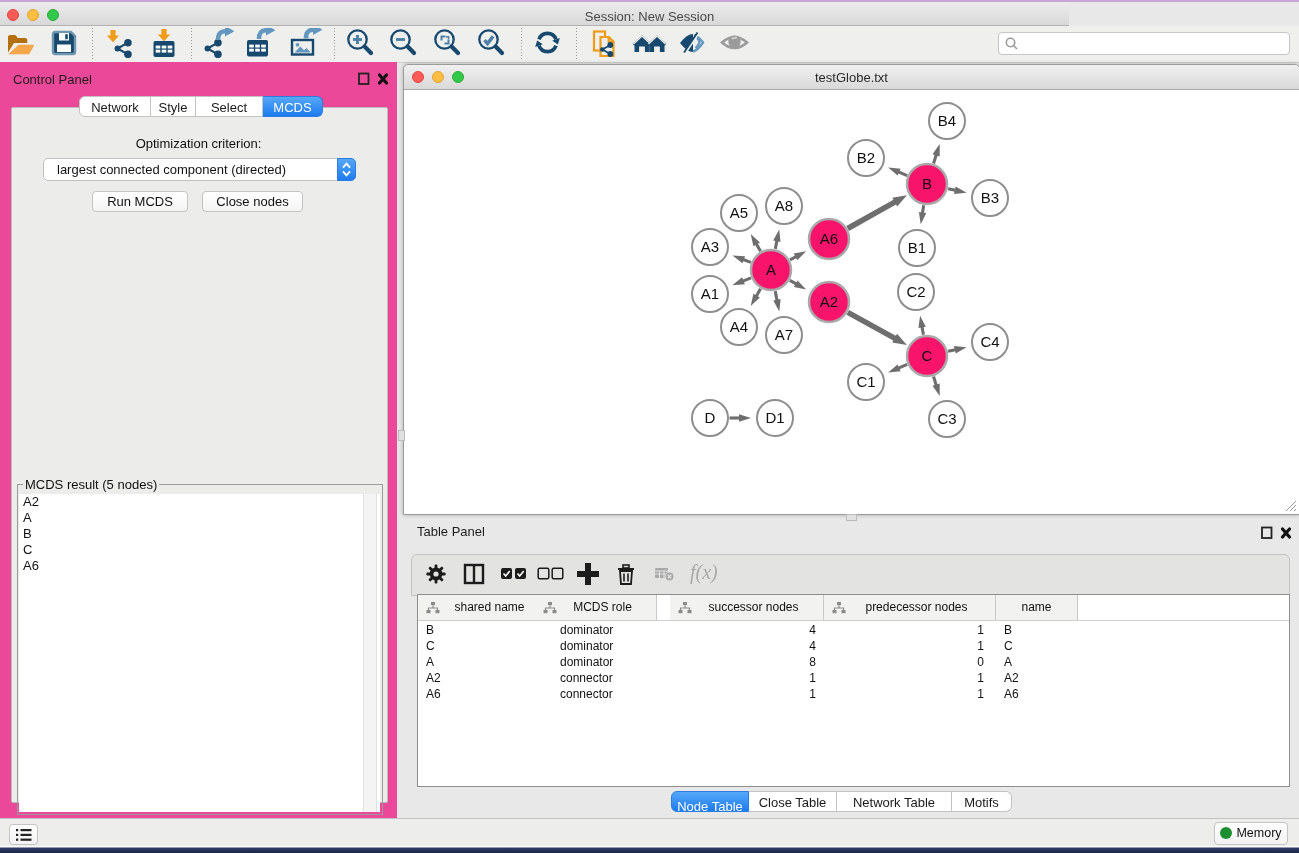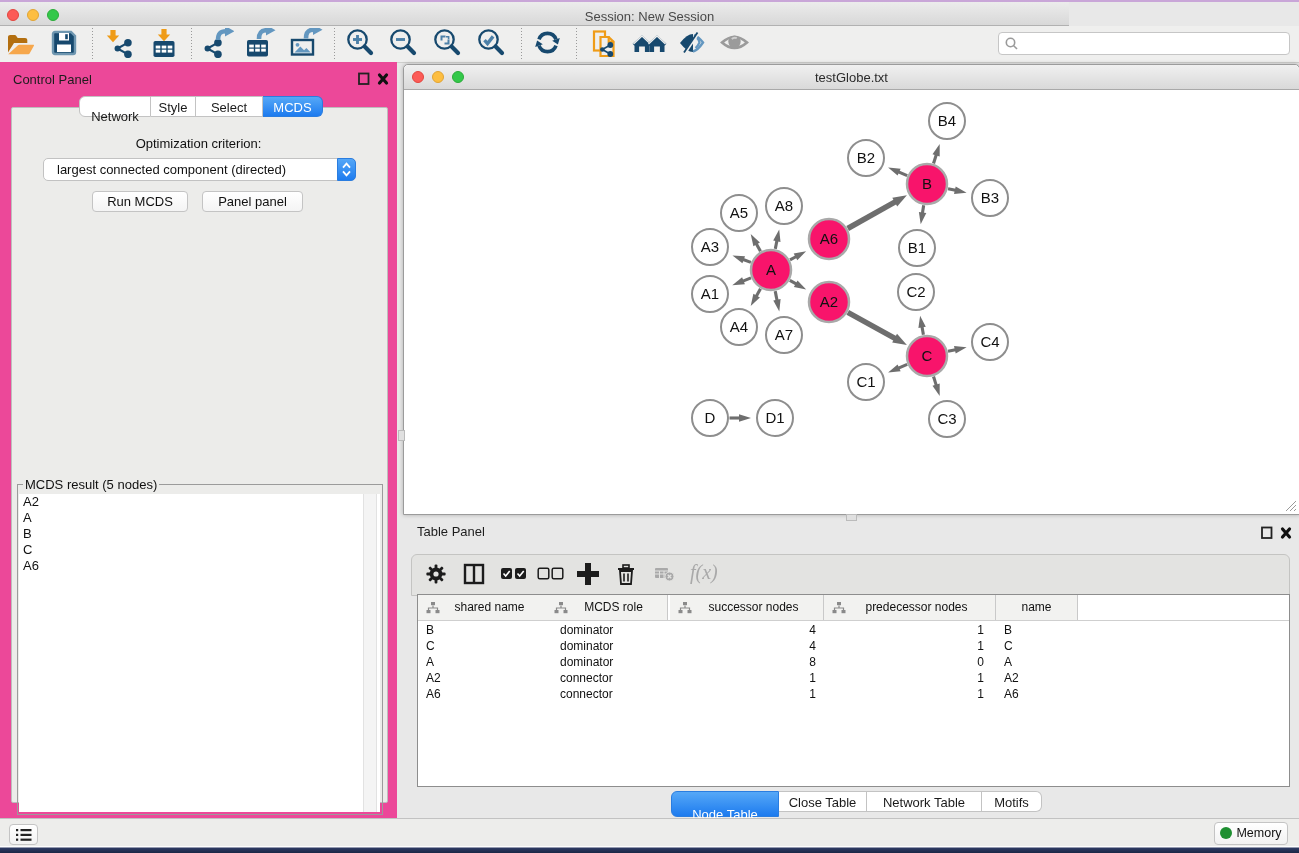--- a/index.html
+++ b/index.html
@@ -239,37 +239,37 @@
 </div>
 
 <div class="abs" id="cpanel">
  <div class="abs" id="cpTitle">Control Panel</div>
  <svg class="abs" style="left:355px;top:10px;" width="36" height="14" viewBox="0 0 36 14">
    <rect x="4" y="1.5" width="9.5" height="10.5" fill="none" stroke="#222" stroke-width="1.8"></rect>
    <path d="M24.5 3 l7 8 M31.5 3 l-7 8" stroke="#111" stroke-width="3.2" stroke-linecap="round"></path>
  </svg>
  <div class="abs" id="cpBox"></div>
  <div class="tabbar" style="left:79px;top:34px;">
-  <div class="tab first" style="width:72px;padding:9px;">Network</div>
+  <div class="tab first" style="width:72px;padding:0;">Network</div>
   <div class="tab" style="width:45px;padding:0;">Style</div>
   <div class="tab" style="width:67px;padding:0;">Select</div>
   <div class="tab last sel" style="width:60px;padding:0;">MCDS</div>
  </div>
  <div class="abs" id="combo">
       <span id="comboTxt">largest connected component (directed)</span>
    <div id="comboBtn">
         <svg width="17" height="21" viewBox="0 0 17 21">
     <path d="M5 8.6 l3.5-4 3.5 4" fill="none" stroke="#fff" stroke-width="1.8"></path>
     <path d="M5 12.4 l3.5 4 3.5-4" fill="none" stroke="#fff" stroke-width="1.8"></path>
         </svg>
       </div>
  </div>
  <div class="abs" id="optLabel">Optimization criterion:</div>
  <div class="btn" style="left:92px;top:129px;width:94px;">Run MCDS</div>
- <div class="btn" style="left:202px;top:129px;width:99px;">Panel panel</div>
+ <div class="btn" style="left:202px;top:129px;width:99px;">Close nodes</div>
  <div class="abs" id="fieldset">
    <div id="legend">MCDS result (5 nodes)</div>
    <div id="mlist">
      <div id="mscroll"></div>
      <div class="mitem">A2</div>
         <div class="mitem">A</div>
         <div class="mitem">B</div>
      <div class="mitem">C</div>
         <div class="mitem">A6</div>
    </div>
@@ -444,21 +444,21 @@
       </svg>
     </div>
   </div>
 <div class="abs" id="ttable">
  <div class="hcell" style="left:0;width:129px;"><svg class="hIcon" width="14" height="13" viewBox="0 0 14 13">
         <rect x="5" y="1" width="4" height="3.2" fill="#8a8a8a"></rect>
         <path d="M7 4.5 v2.5 M2.5 9 v-2 h9 v2 M2.5 7 v2 M11.5 7 v2" stroke="#8a8a8a" stroke-width="1.2" fill="none"></path>
         <rect x="0.5" y="9" width="4" height="3.2" fill="#8a8a8a"></rect>
         <rect x="9.5" y="9" width="4" height="3.2" fill="#8a8a8a"></rect>
       </svg><span style="margin-left:14px;">shared name</span></div>
- <div class="hcell" style="left:128px;width:121px;"><svg class="hIcon" width="14" height="13" viewBox="0 0 14 13">
+ <div class="hcell" style="left:117px;width:121px;"><svg class="hIcon" width="14" height="13" viewBox="0 0 14 13">
         <rect x="5" y="1" width="4" height="3.2" fill="#8a8a8a"></rect>
         <path d="M7 4.5 v2.5 M2.5 9 v-2 h9 v2 M2.5 7 v2 M11.5 7 v2" stroke="#8a8a8a" stroke-width="1.2" fill="none"></path>
         <rect x="0.5" y="9" width="4" height="3.2" fill="#8a8a8a"></rect>
         <rect x="9.5" y="9" width="4" height="3.2" fill="#8a8a8a"></rect>
       </svg><span style="margin-left:14px;">MCDS role</span></div>
  <div class="hcell" style="left:252px;width:153px;"><svg class="hIcon" width="14" height="13" viewBox="0 0 14 13">
         <rect x="5" y="1" width="4" height="3.2" fill="#8a8a8a"></rect>
         <path d="M7 4.5 v2.5 M2.5 9 v-2 h9 v2 M2.5 7 v2 M11.5 7 v2" stroke="#8a8a8a" stroke-width="1.2" fill="none"></path>
         <rect x="0.5" y="9" width="4" height="3.2" fill="#8a8a8a"></rect>
         <rect x="9.5" y="9" width="4" height="3.2" fill="#8a8a8a"></rect>
@@ -503,21 +503,21 @@
       <div class="tc" style="left:8px;">A6</div>
       <div class="tc" style="left:142px;">connector</div>
       <div class="tc num" style="left:252px;width:146px;">1</div>
       <div class="tc num" style="left:406px;width:160px;">1</div>
       <div class="tc" style="left:586px;">A6</div>
     </div>
 
 </div>
 
 <div class="tabbar" id="btabs">
-  <div class="tab first sel" style="width:108px;padding:12px;">Node Table</div>
+  <div class="tab first sel" style="width:78px;padding:4px;">Node Table</div>
   <div class="tab" style="width:88px;padding:0;">Close Table</div>
   <div class="tab" style="width:115px;padding:0;">Network Table</div>
   <div class="tab last" style="width:60px;padding:0;">Motifs</div>
 </div>
 <div class="abs" id="statusbar">
  <div id="hambtn">
       <svg width="16" height="14" viewBox="0 0 16 14" style="position:absolute;left:6px;top:3px;">
    <g fill="#222">
           <rect x="0" y="1" width="2.2" height="2.2"></rect>
           <rect x="0" y="5.8" width="2.2" height="2.2"></rect>

